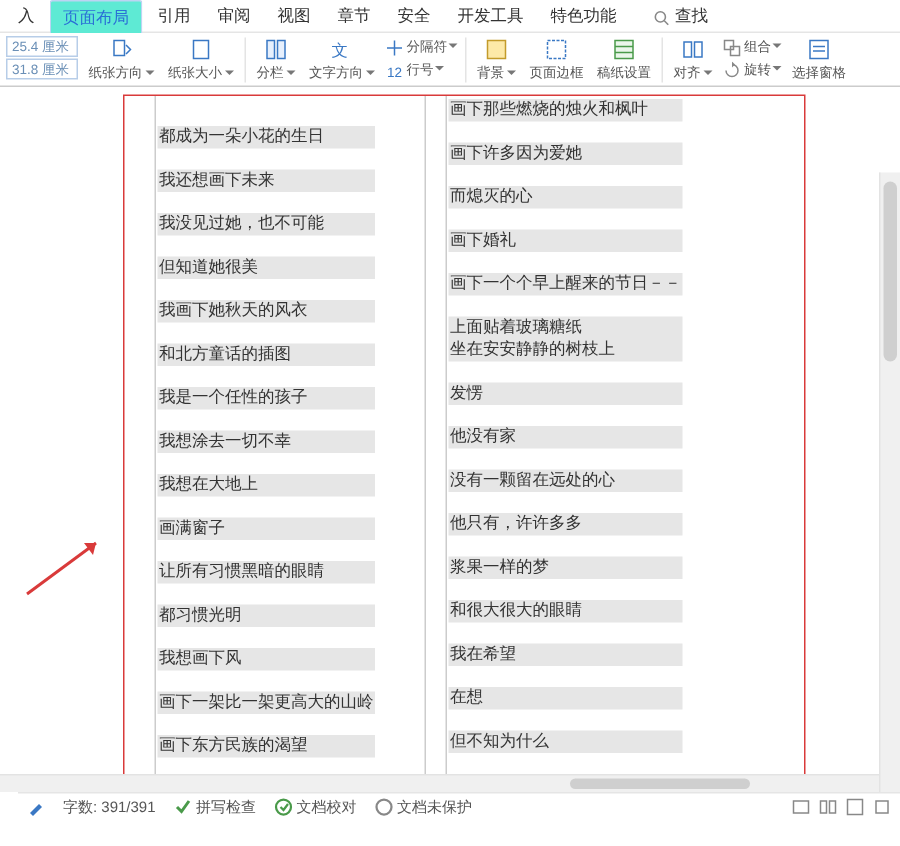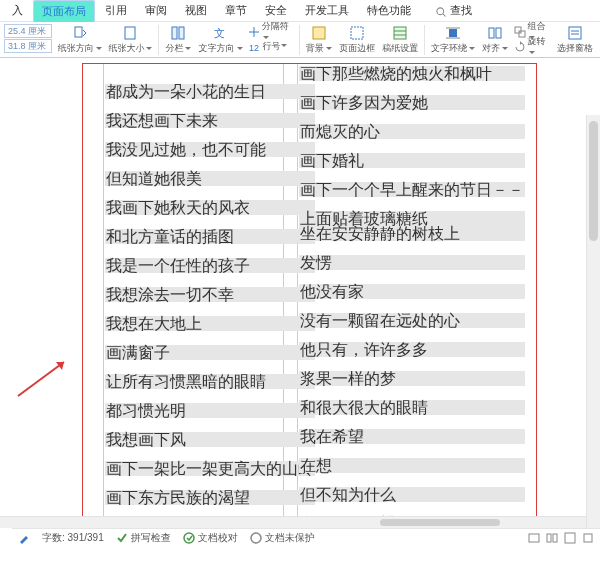--- a/index.html
+++ b/index.html
@@ -14,21 +14,21 @@
   .rbtn { display:flex; flex-direction:column; align-items:center; justify-content:flex-start; padding:1px 4px; min-width:30px; gap:1px; cursor:pointer;}
   .rbtn.sm { min-width:24px;}
   .rico { width:16px; height:16px; display:flex; align-items:center; justify-content:center;}
   .rlbl { font-size:9px; color:#555; white-space:nowrap; display:flex; align-items:center; gap:1px;}
   .sep { width:1px; height:30px; background:#e4e4e4; margin:1px 2px;}
   .dd::after{content:"";border:3px solid transparent;border-top-color:#777;display:inline-block;margin-left:1px;position:relative;top:1px;}
   .canvas { position:relative; height:488px; background:linear-gradient(#fff,#fff); overflow:hidden;}
   .page { position:absolute; left:82px; top:5px; width:455px; height:475px; border:1px solid #d93a3a; background:#fff;}
   .vline { position:absolute; top:0; bottom:0; width:1px; background:#ccc;}
   .col { position:absolute; top:2px; display:flex; flex-direction:column;}
-  .ln { font-size:16px; color:#333; background:#e6e6e6; margin-bottom:14px; padding:0 1px; line-height:15px; height:15px; white-space:nowrap;}
+  .ln { font-size:11px; color:#333; background:#e6e6e6; margin-bottom:14px; padding:0 1px; line-height:15px; height:15px; white-space:nowrap;}
   .arrow { position:absolute; left:16px; top:300px; width:52px; height:40px; pointer-events:none;}
   .status { position:absolute; left:12px; right:0; bottom:0; height:18px; background:#fff; border-top:1px solid #e5e5e5; display:flex; align-items:center; padding:0 6px; font-size:10px; color:#555; gap:12px;}
   .status .sitem{display:flex;align-items:center;gap:3px;}
   .status .right{margin-left:auto; display:flex; gap:6px;}
   .sico{width:12px;height:12px;display:inline-block;}
   .scroll-v {position:absolute; right:0; top:57px; bottom:18px; width:14px; background:#f0f0f0; border-left:1px solid #e3e3e3;}
   .scroll-v .thumb{position:absolute; left:2px; right:2px; top:6px; height:120px; background:#cfcfcf; border-radius:5px;}
   .scroll-h {position:absolute; left:0; right:14px; bottom:18px; height:12px; background:#f0f0f0; border-top:1px solid #e3e3e3;}
   .scroll-h .thumb{position:absolute; top:2px; bottom:2px; left:380px; width:120px; background:#cfcfcf; border-radius:5px;}
   .rmini { display:flex; flex-direction:column; gap:0px;}
@@ -140,30 +140,20 @@
     <span class="rico">
         <svg width="16" height="16">
           <rect x="2" y="2" width="12" height="12" fill="#eaf6ea" stroke="#4a9a4a"></rect>
           <line x1="2" y1="6" x2="14" y2="6" stroke="#4a9a4a"></line>
           <line x1="2" y1="10" x2="14" y2="10" stroke="#4a9a4a"></line>
         </svg>
       </span>
     <span class="rlbl">稿纸设置</span>
   </div>
   <div class="sep"></div>
-  <div class="rbtn">
-    <span class="rico">
-        <svg width="16" height="16">
-          <rect x="4" y="4" width="8" height="8" fill="#3a78c4"></rect>
-          <line x1="1" y1="3" x2="15" y2="3" stroke="#888"></line>
-          <line x1="1" y1="13" x2="15" y2="13" stroke="#888"></line>
-        </svg>
-      </span>
-    <span class="rlbl dd">文字环绕</span>
-  </div>
   <div class="rbtn sm">
     <span class="rico">
         <svg width="16" height="16">
           <rect x="2" y="3" width="5" height="10" fill="none" stroke="#3a78c4"></rect>
           <rect x="9" y="3" width="5" height="10" fill="none" stroke="#3a78c4"></rect>
         </svg>
       </span>
     <span class="rlbl dd">对齐</span>
   </div>
   <div class="rmini">

